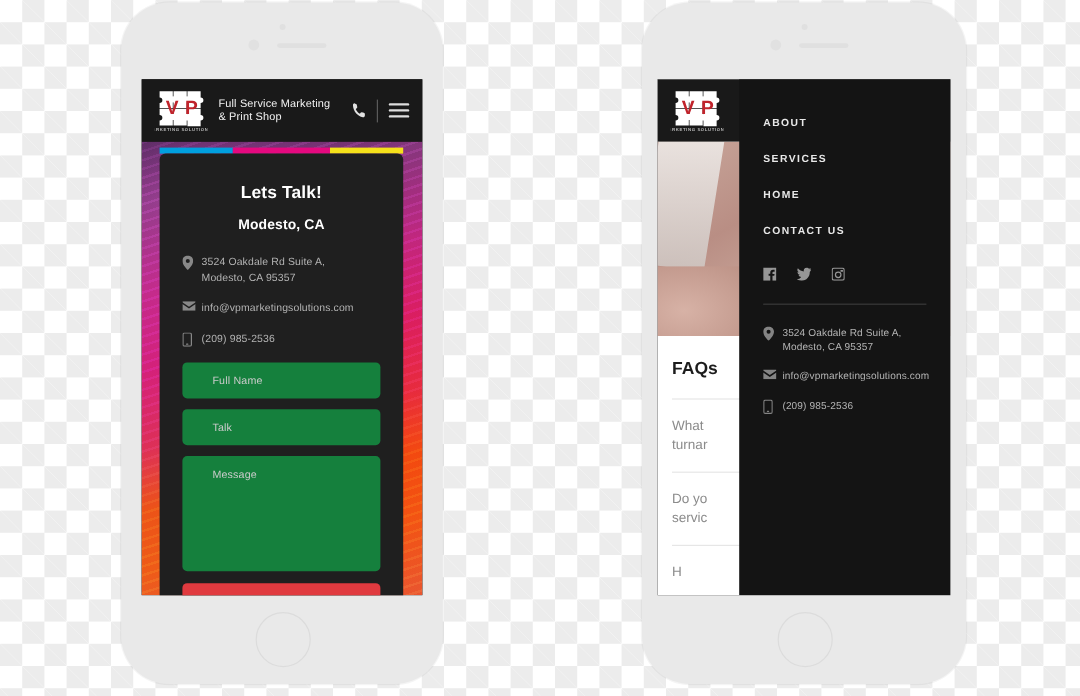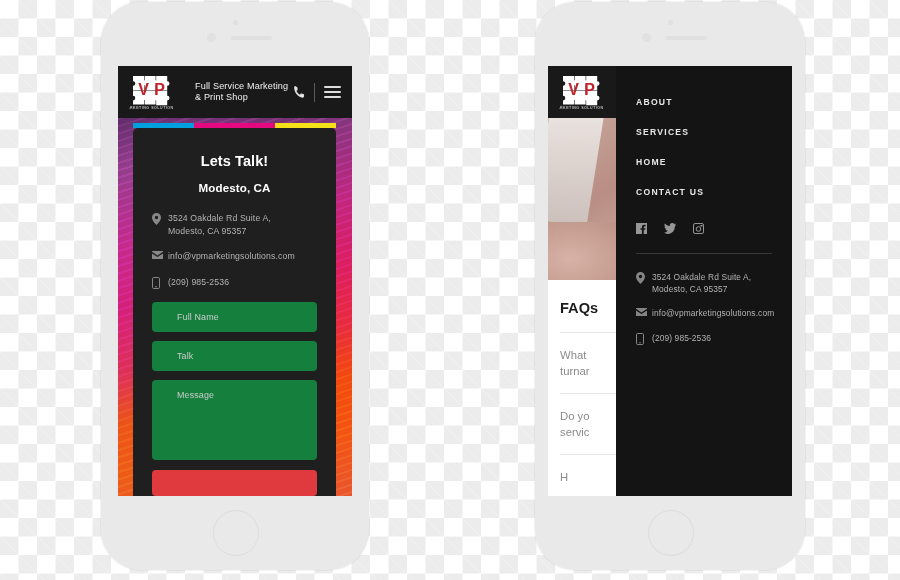--- a/index.html
+++ b/index.html
@@ -32,21 +32,21 @@
 
   .screen{position:absolute;overflow:hidden;background:#111;}
   .screen.l{left:17px;top:64px;width:234px;height:430px;}
   .screen.r{left:13px;top:64px;width:244px;height:430px;}
 
   
   .site-header{position:relative;height:52px;background:#191919;display:flex;
                align-items:center;padding:0 11px;box-sizing:border-box;z-index:5;}
   .logo{width:44px;height:38px;position:relative;flex:0 0 auto;}
   .logo svg{display:block;}
-  .tagline{color:#f2f2f2;font-size:9.1px;line-height:11.4px;margin-left:22px;
+  .tagline{color:#f2f2f2;font-size:9.1px;line-height:11.4px;margin-left:9px;
            letter-spacing:.15px;white-space:pre-line;font-weight:400;}
   .hdr-right{margin-left:auto;display:flex;align-items:center;gap:9px;}
   .ic-phone{width:12px;height:14px;display:block;}
   .vdiv{width:1px;height:19px;background:#5a5a5a;}
   .burger{width:17px;display:flex;flex-direction:column;gap:3.4px;cursor:pointer;}
   .burger i{display:block;height:1.8px;background:#dedede;border-radius:1px;}
 
   
   .bg-art{position:absolute;left:0;top:52px;right:0;bottom:0;
     background:
@@ -73,21 +73,21 @@
   .cinfo{margin-top:18px;}
   .crow{display:flex;align-items:flex-start;margin-bottom:13px;}
   .crow .ci{flex:0 0 16px;width:16px;padding-top:1px;opacity:.62;}
   .crow .ci svg{display:block;}
   .crow .ctx{color:#b3b3b3;font-size:8.7px;line-height:12.6px;
              letter-spacing:.12px;white-space:pre-line;}
 
   .field{background:#15803d;border-radius:4px;margin-top:9px;
          box-sizing:border-box;padding:10px 25px;color:#cbcbcb;
          font-size:8.9px;letter-spacing:.15px;}
-  .field.msg{height:80px;}
+  .field.msg{height:96px;}
   .submit{margin-top:10px;height:26px;background:#e03a3f;border-radius:4px;}
 
   
   .rpage{position:absolute;inset:0;background:#fff;}
   .rhero{position:absolute;left:0;right:0;top:52px;height:162px;overflow:hidden;
          background:linear-gradient(150deg,#c9a79c 0%,#b98e84 35%,#caa79b 62%,#dcbdb2 100%);}
   .rhero:before{content:"";position:absolute;left:-6px;top:-14px;width:54px;height:120px;
      background:linear-gradient(175deg,#f4f2f0,#cfc8c4);transform:rotate(9deg);
      border-radius:5px;opacity:.85;}
   .rhero:after{content:"";position:absolute;left:-14px;bottom:-34px;width:120px;height:92px;

